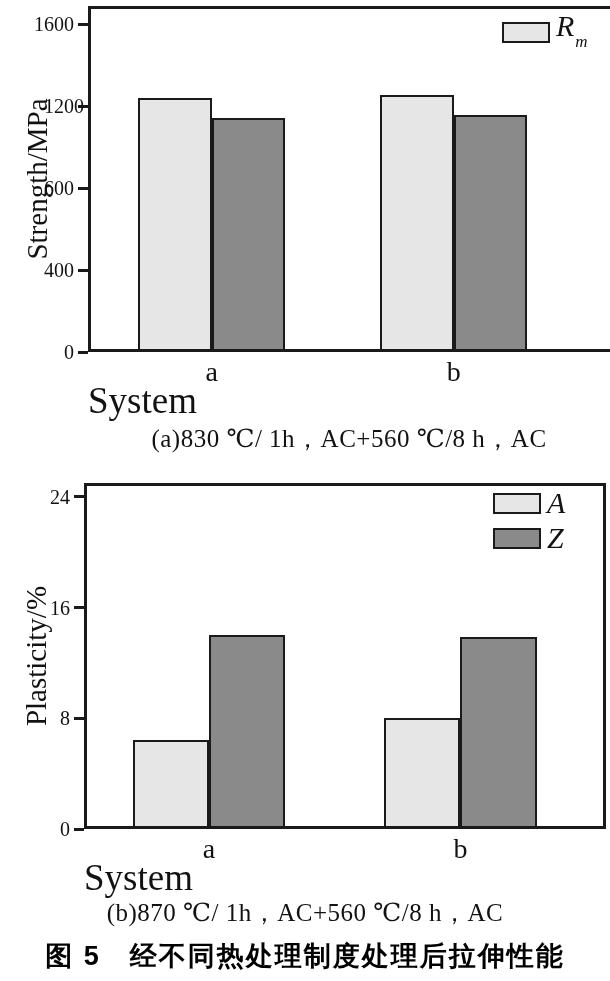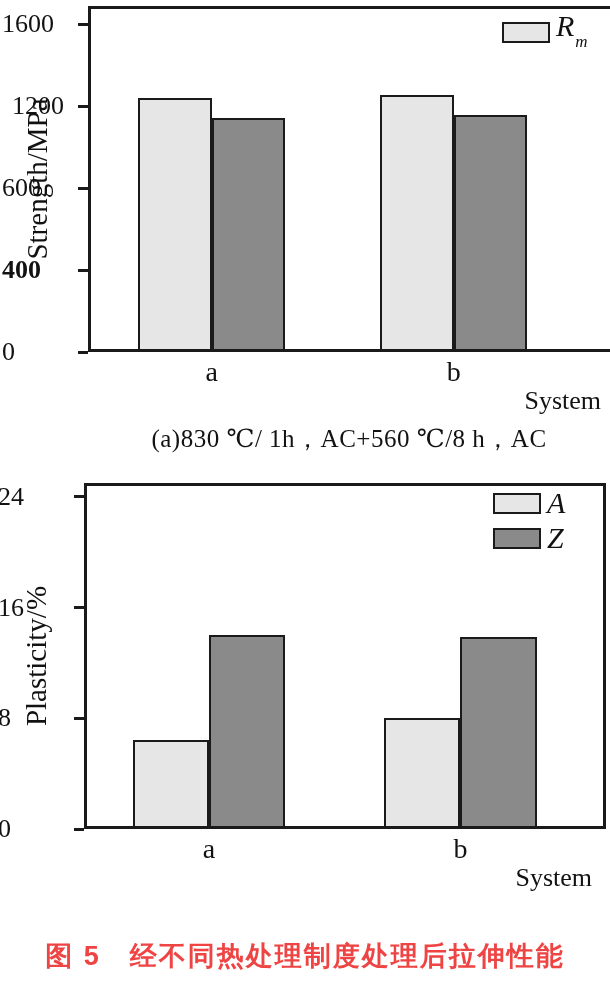--- a/index.html
+++ b/index.html
@@ -5,33 +5,33 @@
   html,body { margin:0; padding:0; background:#ffffff; }
   .page {
     position:relative; width:610px; height:981px; background:#ffffff;
     font-family:"Liberation Serif","DejaVu Serif",serif; color:#121212; overflow:hidden;
   }
   .chart-section { position:absolute; left:0; width:610px; }
   .plot { position:absolute;padding-left:14px; }
   .frame { position:absolute; inset:0; border:3px solid #1a1a1a; box-sizing:border-box; pointer-events:none; }
   .bar { position:absolute; box-sizing:border-box; border:2px solid #1a1a1a; }
   .ytick-mark { position:absolute; background:#1a1a1a; }
-  .ytick-label { position:absolute; text-align:left; font-size:26px; line-height:32px; }
+  .ytick-label { position:absolute; text-align:right; font-size:20px; line-height:32px; }
   .ylabel { position:absolute; text-align:center; font-size:29px; height:36px; line-height:36px; transform:rotate(-90deg); white-space:nowrap; }
   .cat-label { position:absolute; text-align:center; font-size:28px; line-height:30px; }
-  .xlabel { position:absolute; text-align:right; font-size:26px; line-height:32px; }
+  .xlabel { position:absolute; text-align:left; font-size:37px; line-height:32px; }
   .legend { position:absolute; }
   .legend-row { display:flex; align-items:center; margin-bottom:5px; }
   .legend-swatch { width:48px; height:21px; box-sizing:border-box; border:2px solid #1a1a1a; margin-right:6px; flex:0 0 auto; }
   .legend-label { font-style:italic; font-size:30px; line-height:30px; white-space:nowrap; }
   .legend-label sub { font-size:17px; font-style:italic; position:relative; bottom:-4px; left:1px; }
   .caption { position:absolute; left:0; width:610px; text-align:center; font-size:25px; line-height:30px; letter-spacing:0.5px; }
   .fig-title {
     position:absolute; left:0; width:610px; text-align:center; font-size:27px; line-height:32px;
-    font-weight:bold; letter-spacing:2px; font-family:"Liberation Sans","DejaVu Sans",sans-serif; color:#ef4444;
+    font-weight:bold; letter-spacing:2px; font-family:"Liberation Sans","DejaVu Sans",sans-serif; color:#000000;
   }
 </style>
 </head>
 <body>
 
 <div class="page">
   <section class="chart-section" id="chart-0" style="top:0; height:418px;">
       <div class="ylabel" style="left: -136px; top: 161px; width: 346px;">Strength/MPa</div>
       <div class="plot" style="left: 88px; top: 6px; width: 513px; height: 346px;">
         <div class="bar" title="Rm (a): 1240" style="left: 50.0175px; top: 92.1302px; width: 73.6155px; height: 253.87px; background: rgb(230, 230, 230);"></div>
@@ -42,21 +42,21 @@
         <div class="legend" style="left: 414px; top: 5px;">
           <div class="legend-row">
             <div class="legend-swatch" style="background: rgb(230, 230, 230);"></div>
             <span class="legend-label"><span>R</span><sub>m</sub></span>
           </div>
         </div>
       </div>
       <div class="ytick-mark" style="left: 78px; top: 350.5px; width: 10px; height: 3px;"></div>
       <div class="ytick-label" style="left: 2px; top: 336px; width: 72px;">0</div>
       <div class="ytick-mark" style="left: 78px; top: 268.607px; width: 10px; height: 3px;"></div>
-      <div class="ytick-label" style="left: 2px; top: 254.107px; width: 72px; font-weight: bold;">400</div>
+      <div class="ytick-label" style="left: 2px; top: 254.107px; width: 72px;">400</div>
       <div class="ytick-mark" style="left: 78px; top: 186.713px; width: 10px; height: 3px;"></div>
       <div class="ytick-label" style="left: 2px; top: 172.213px; width: 72px;">600</div>
       <div class="ytick-mark" style="left: 78px; top: 104.82px; width: 10px; height: 3px;"></div>
       <div class="ytick-label" style="left: 12px; top: 90.3195px; width: 72px;">1200</div>
       <div class="ytick-mark" style="left: 78px; top: 22.926px; width: 10px; height: 3px;"></div>
       <div class="ytick-label" style="left: 2px; top: 8.42604px; width: 72px;">1600</div>
       <div class="cat-label" style="left: 171.633px; top: 357px; width: 80px;">a</div>
       <div class="cat-label" style="left: 413.769px; top: 357px; width: 80px;">b</div>
       <div class="xlabel" style="left: 88px; top: 385px; width: 513px;">System</div>
     </section>
@@ -88,15 +88,16 @@
       <div class="ytick-label" style="left: -2px; top: 242.28px; width: 72px;">8</div>
       <div class="ytick-mark" style="left: 74px; top: 146.06px; width: 10px; height: 3px;"></div>
       <div class="ytick-label" style="left: -2px; top: 131.56px; width: 72px;">16</div>
       <div class="ytick-mark" style="left: 74px; top: 35.34px; width: 10px; height: 3px;"></div>
       <div class="ytick-label" style="left: -2px; top: 20.84px; width: 72px;">24</div>
       <div class="cat-label" style="left: 168.968px; top: 374px; width: 80px;">a</div>
       <div class="cat-label" style="left: 420.428px; top: 374px; width: 80px;">b</div>
       <div class="xlabel" style="left: 84px; top: 402px; width: 508px;">System</div>
     </section>
 
+  <div class="caption" style="top:898px;">(b)870 ℃/ 1h，AC+560 ℃/8 h，AC</div>
 
   <div class="fig-title" style="top:940px;">图 5　经不同热处理制度处理后拉伸性能</div>
 </div>
 
 </body></html>

